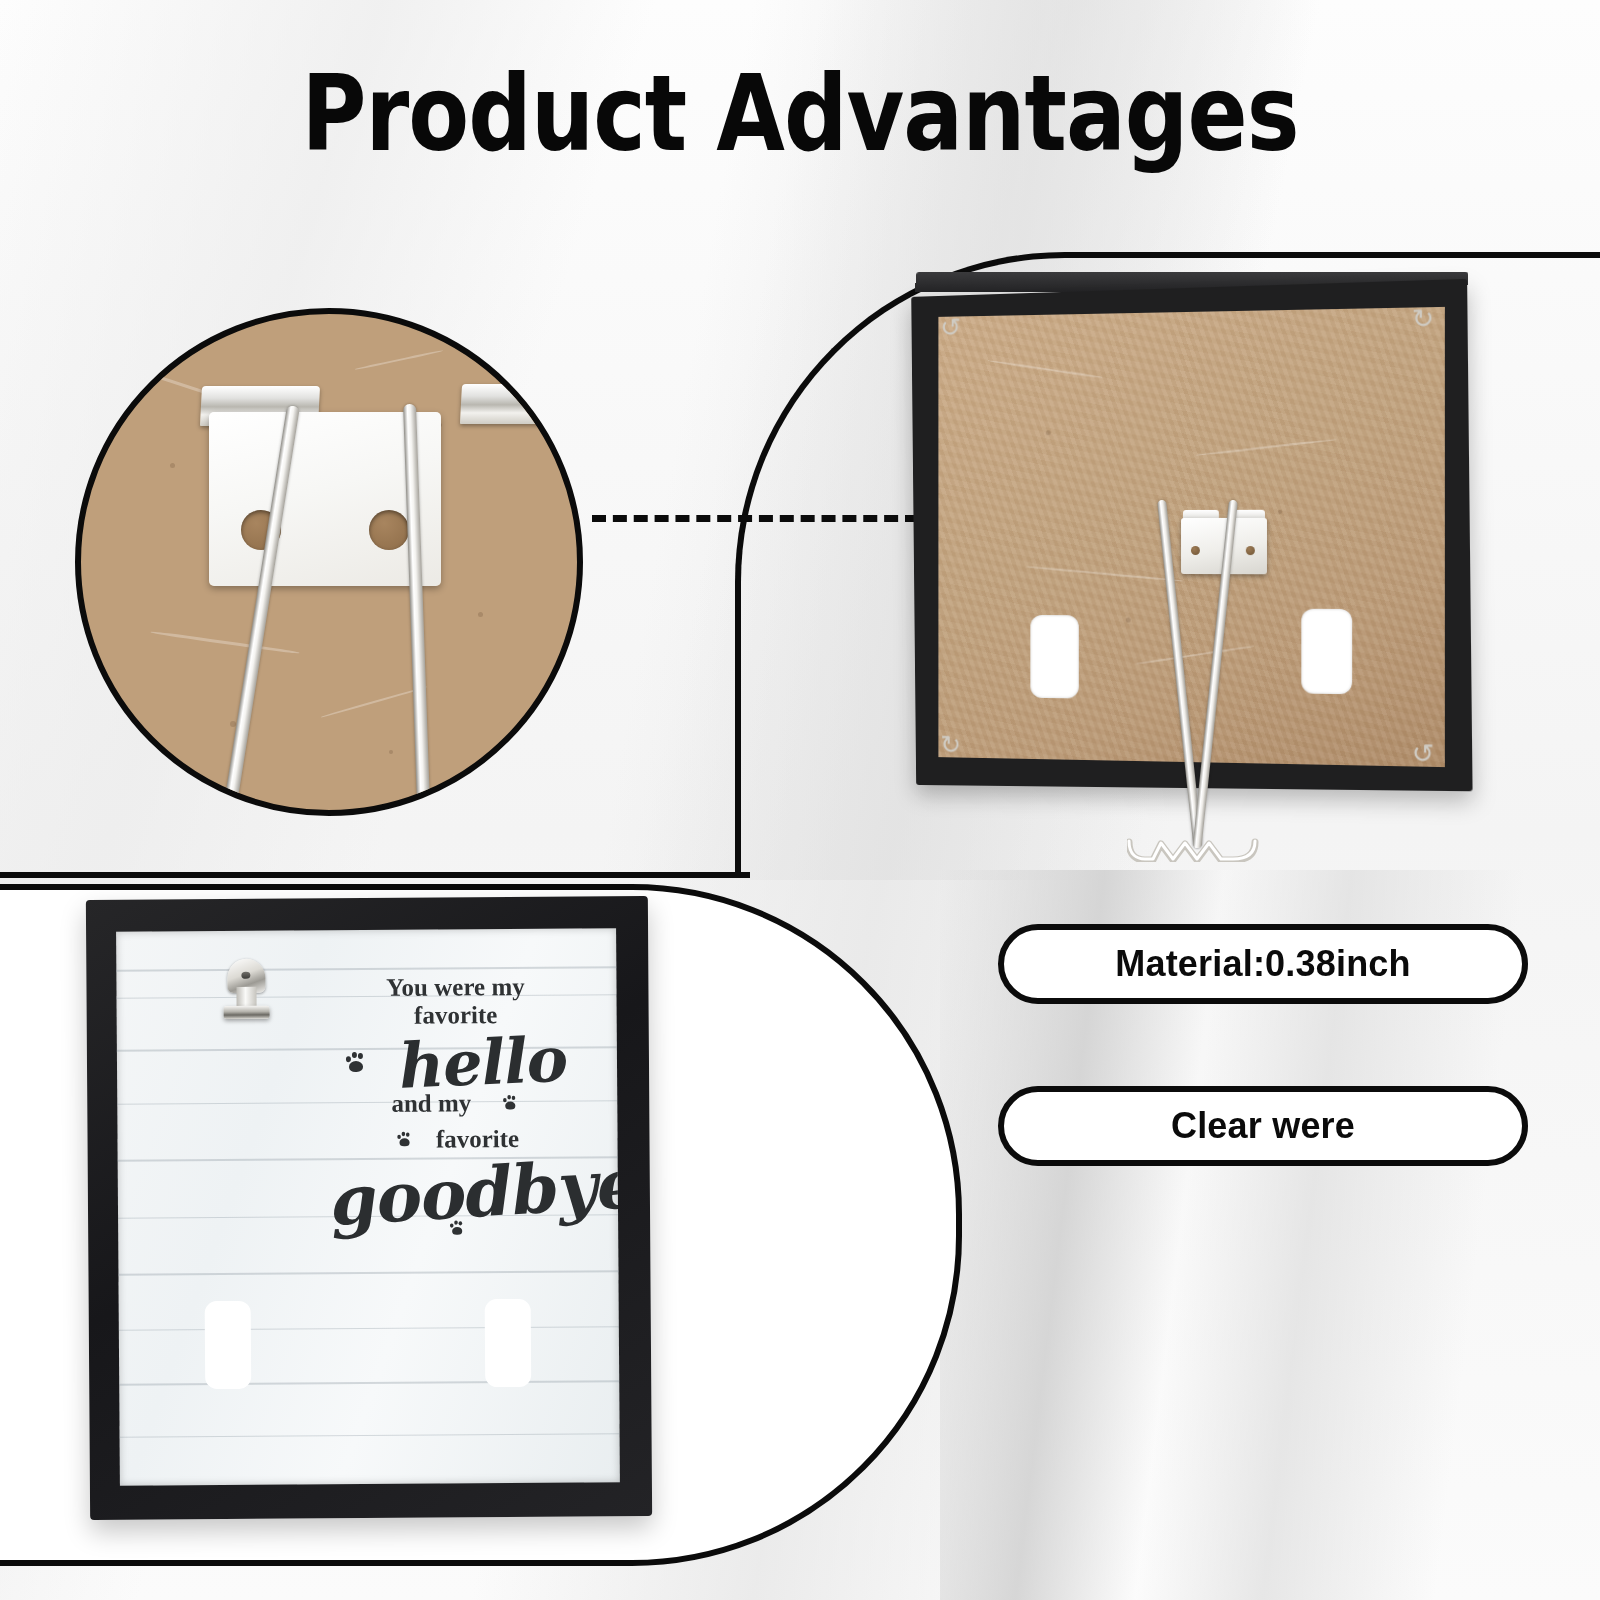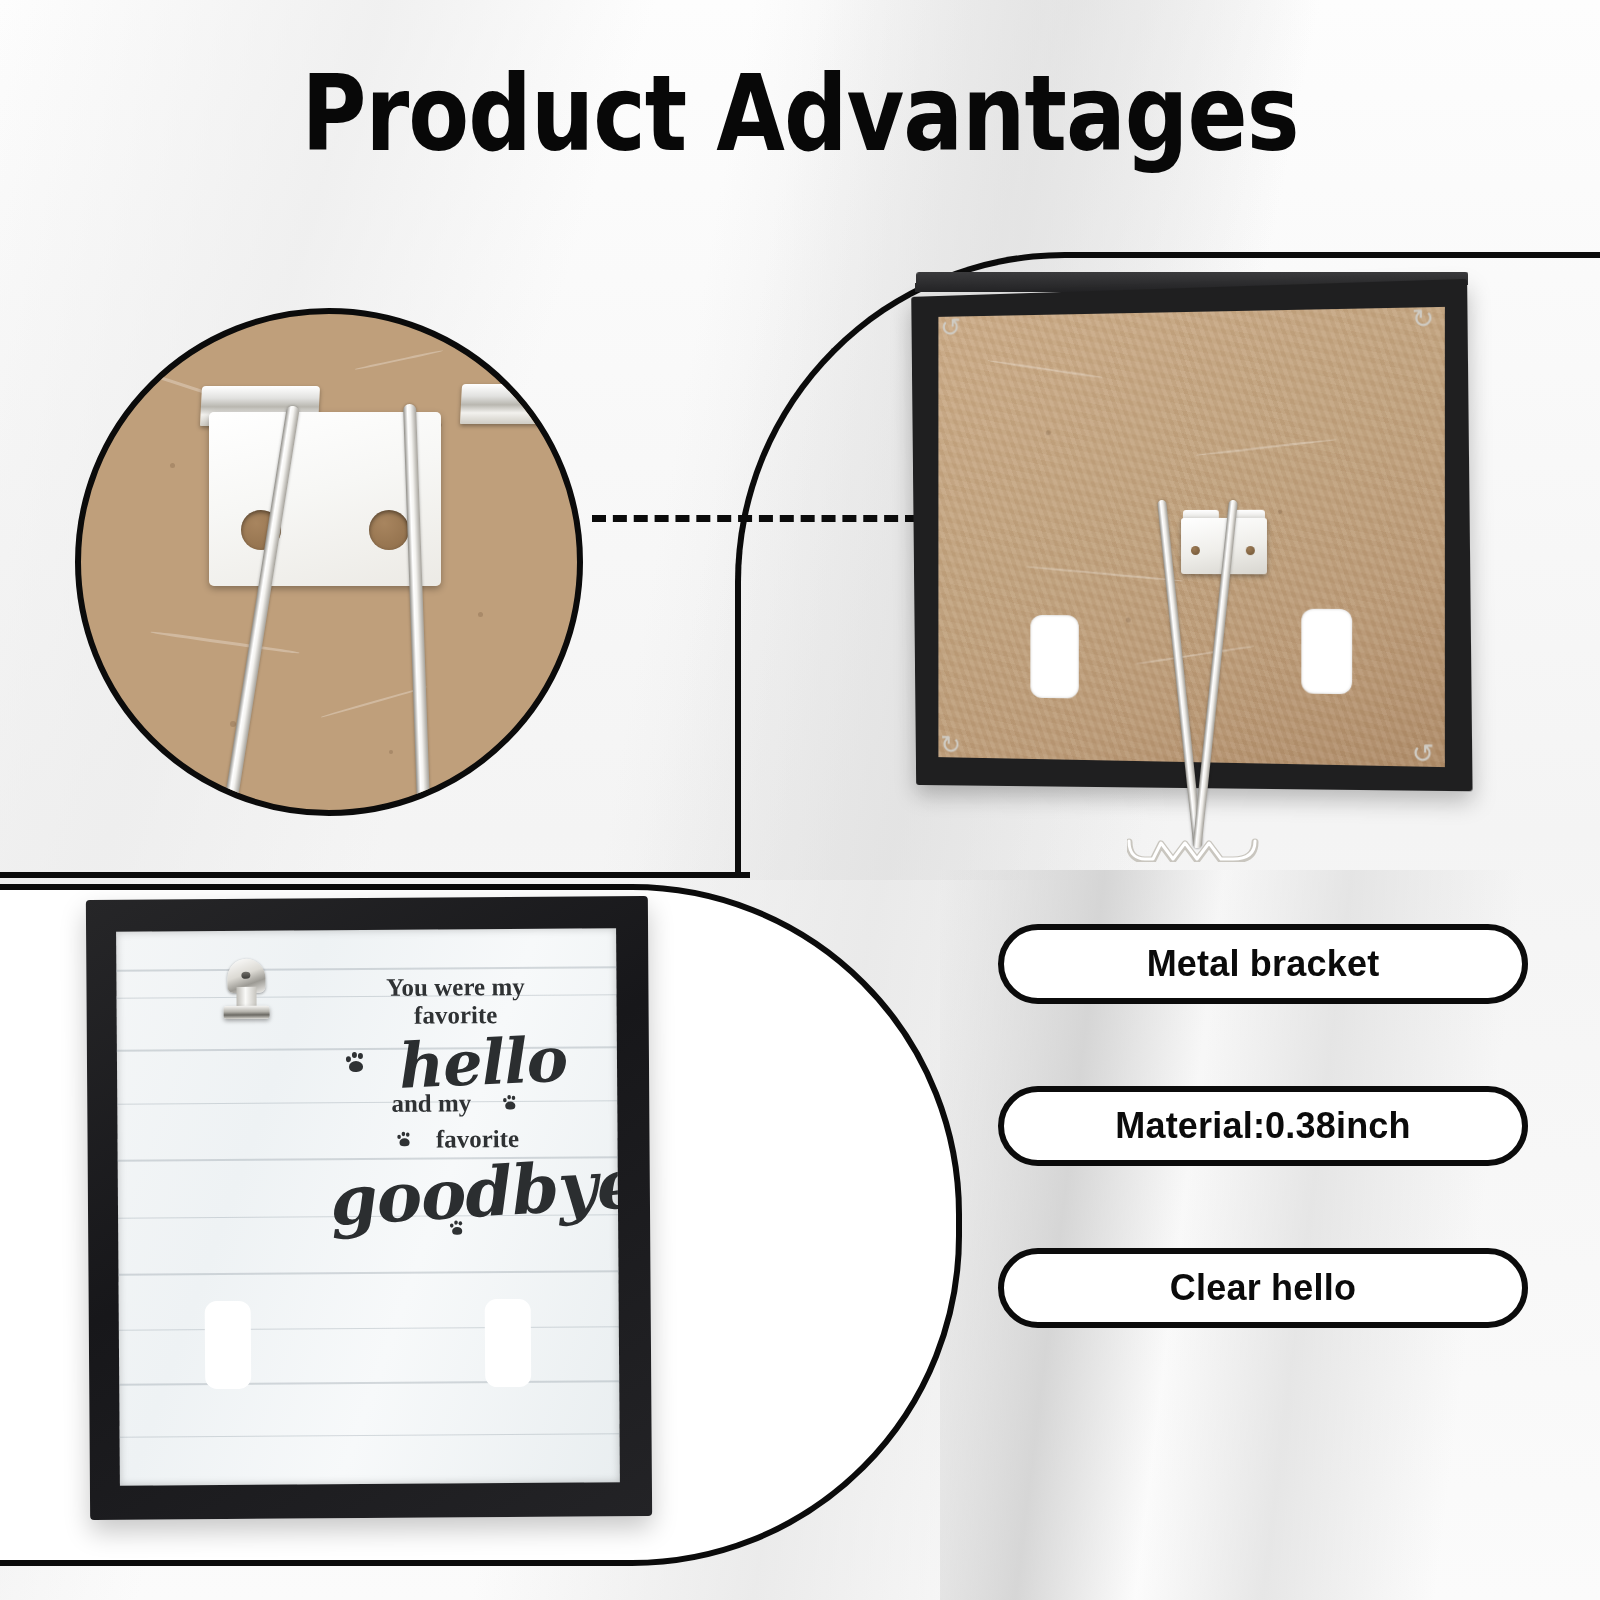--- a/index.html
+++ b/index.html
@@ -370,17 +370,16 @@
           </span>
         </div>
       </div>
 
       <div class="ff-slot l"></div>
       <div class="ff-slot r"></div>
     </div>
   </div>
 
   <div id="pill-stack">
-    <div class="pill">Metal bracket</div>
     <div class="pill">Material:0.38inch</div>
-    <div class="pill">Clear hello</div>
+    <div class="pill">Clear were</div>
   </div>
 </div>
 
 </body></html>

